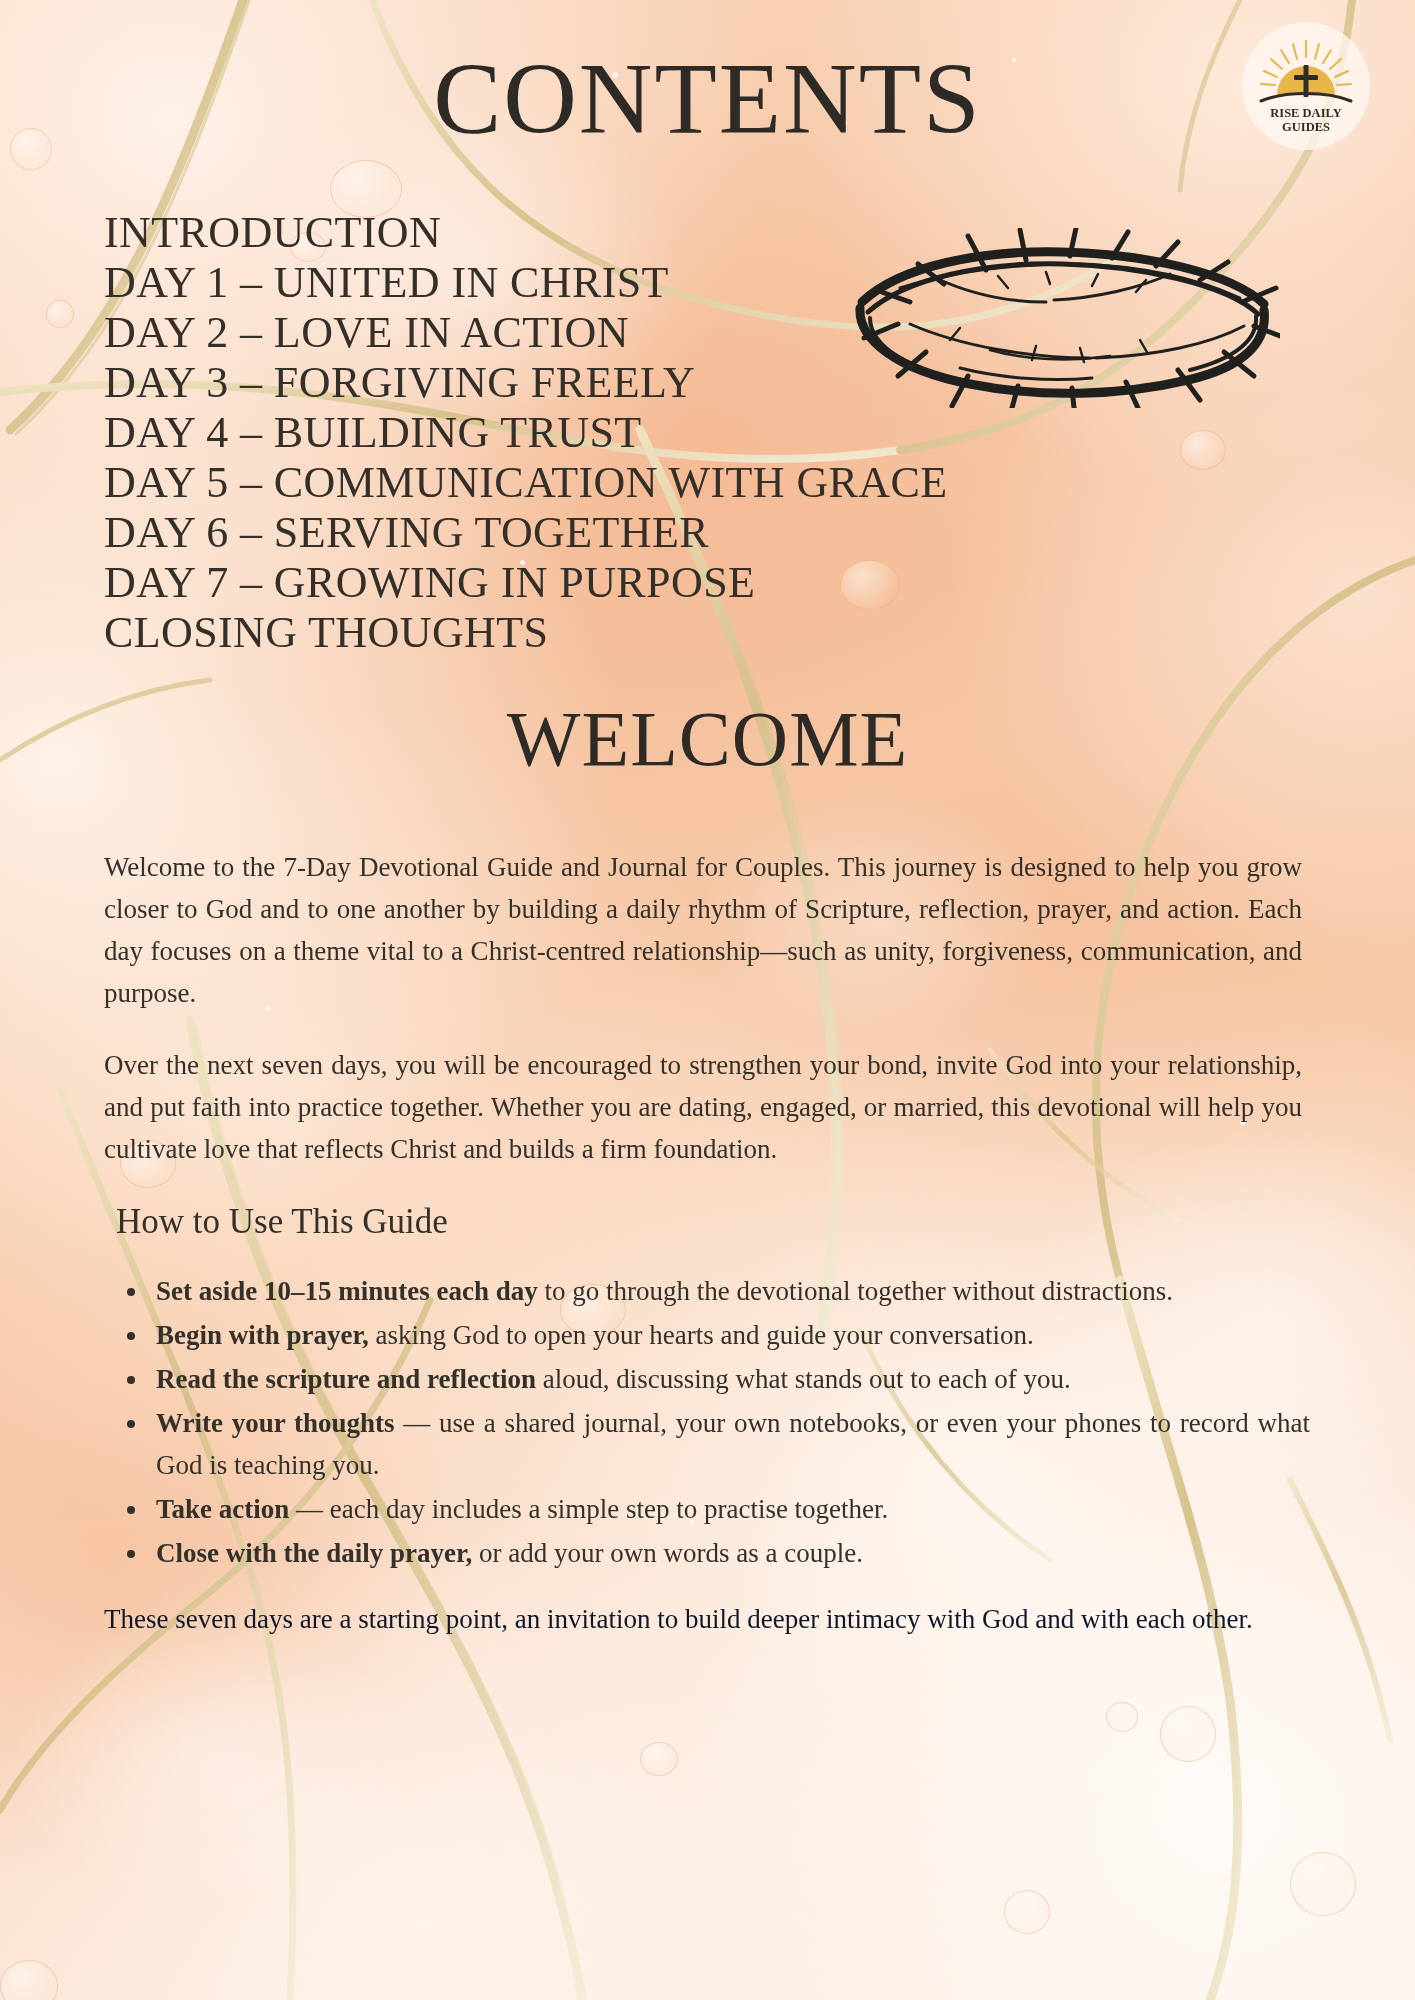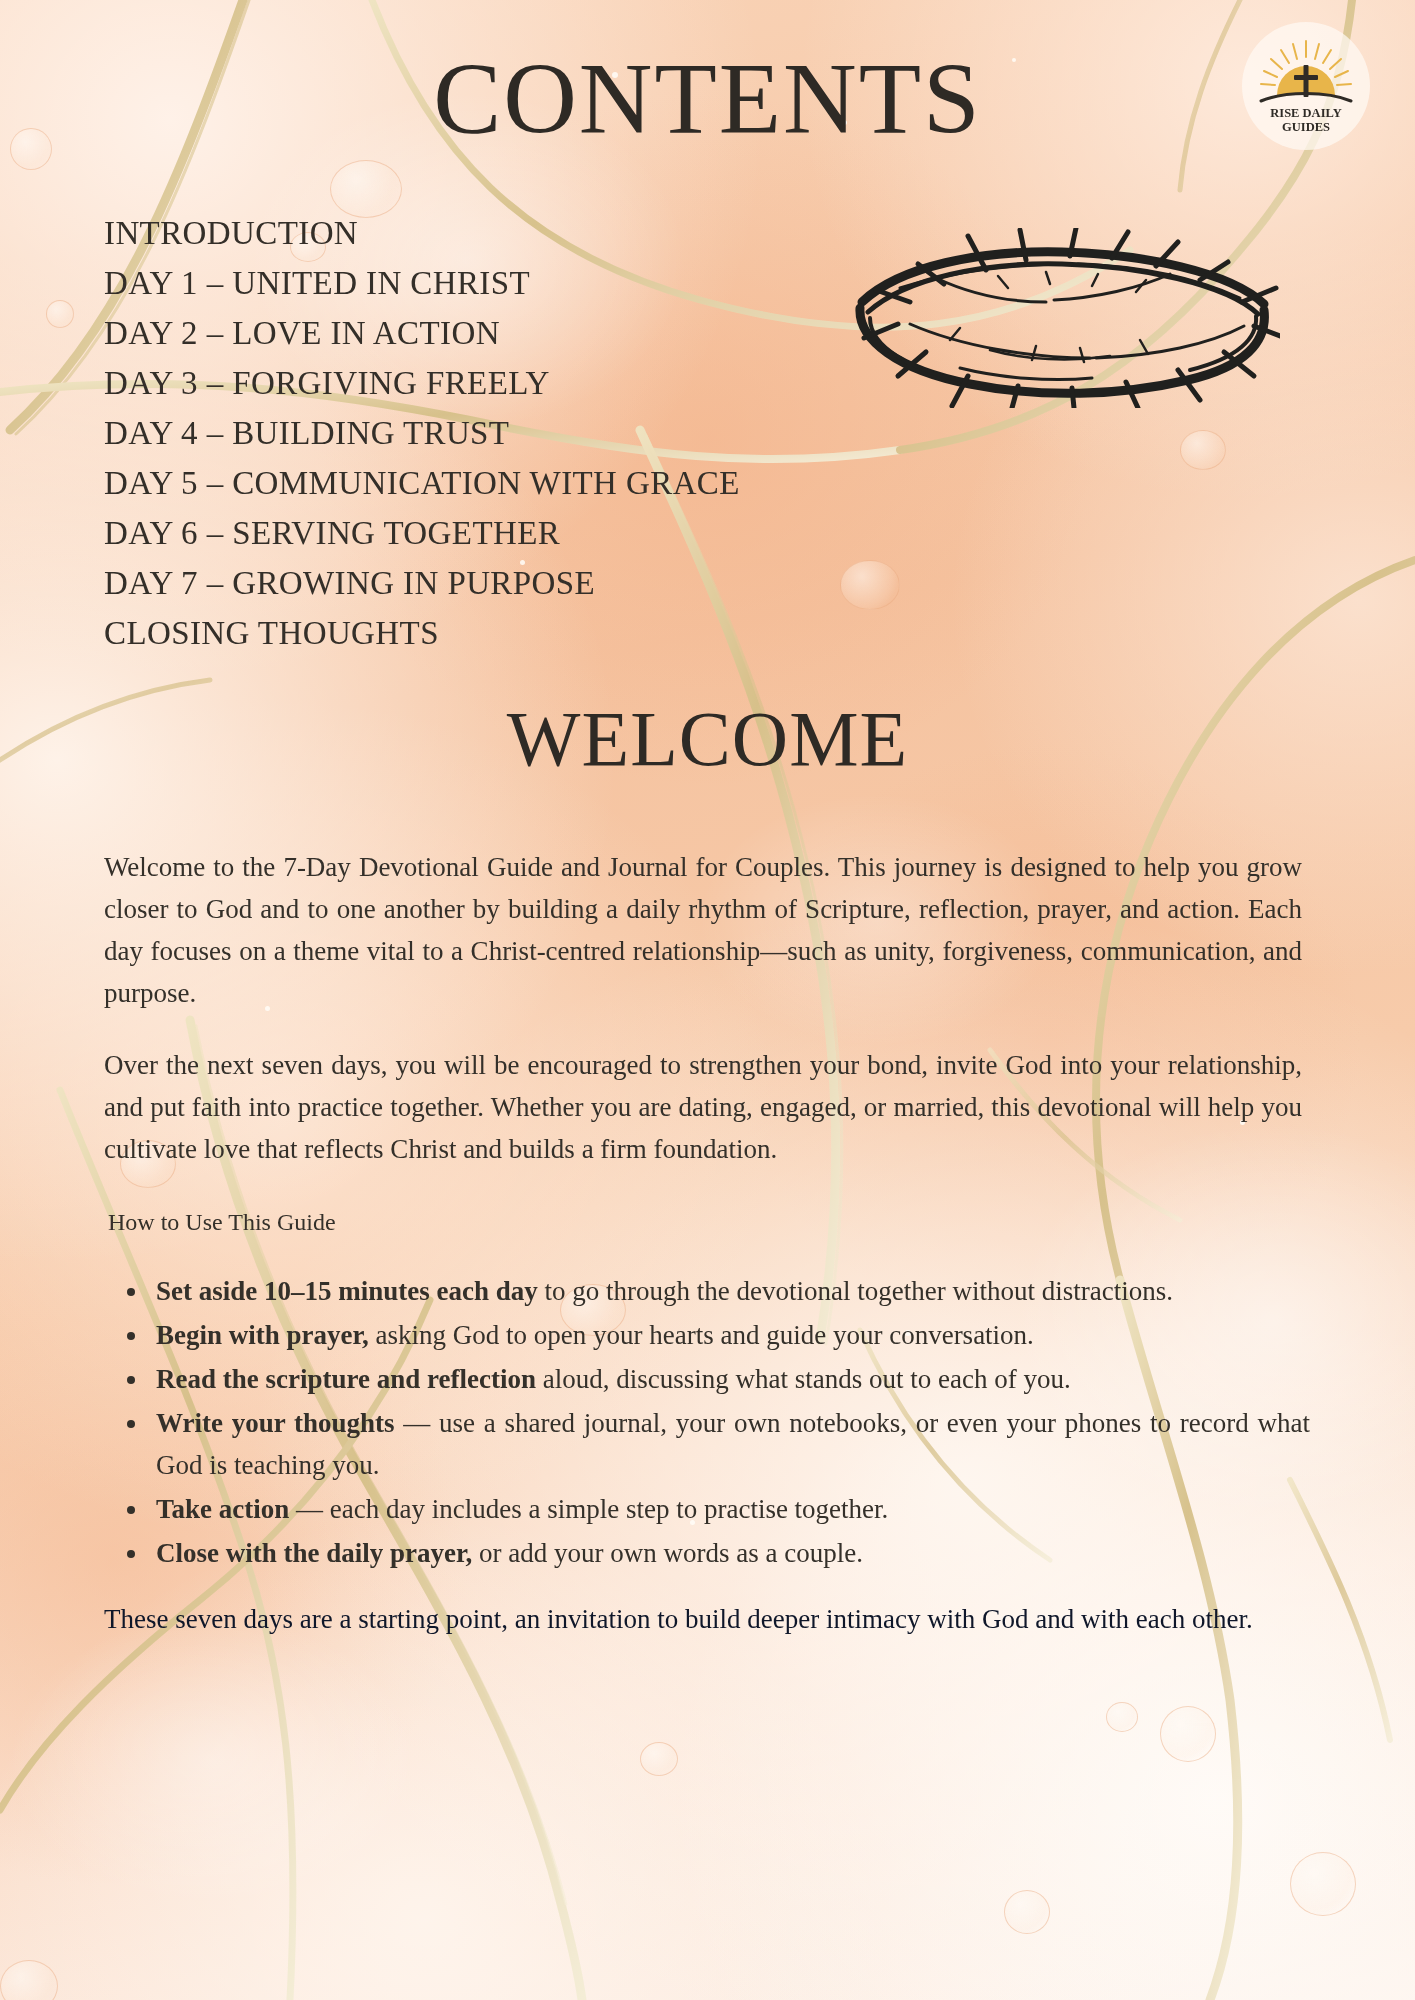--- a/index.html
+++ b/index.html
@@ -115,21 +115,21 @@
   .toc {
     position: absolute;
     left: 104px;
     top: 208px;
     width: 900px;
     list-style: none;
     margin: 0;
     padding: 0;
   }
   .toc li {
-    font-size: 33px;
+    font-size: 44px;
     line-height: 50px;
     color: #342f29;
     letter-spacing: 0.4px;
     white-space: nowrap;
   }
   .title-welcome {
     position: absolute;
     left: 0;
     top: 700px;
     width: 1415px;
@@ -149,25 +149,25 @@
     width: 1206px;
   }
   .para {
     font-size: 27px;
     line-height: 42px;
     color: #34302a;
     text-align: justify;
     margin: 0 8px 30px 0;
   }
   .howto {
-    font-size: 24px;
+    font-size: 35px;
     line-height: 44px;
     color: #34302a;
     font-weight: normal;
-    margin: 26px 0 26px 4px;
+    margin: 26px 0 26px 12px;
   }
   .steps {
     margin: 0 0 24px 0;
     padding-left: 46px;
   }
   .steps li {
     font-size: 27px;
     line-height: 42px;
     color: #34302a;
     text-align: justify;

